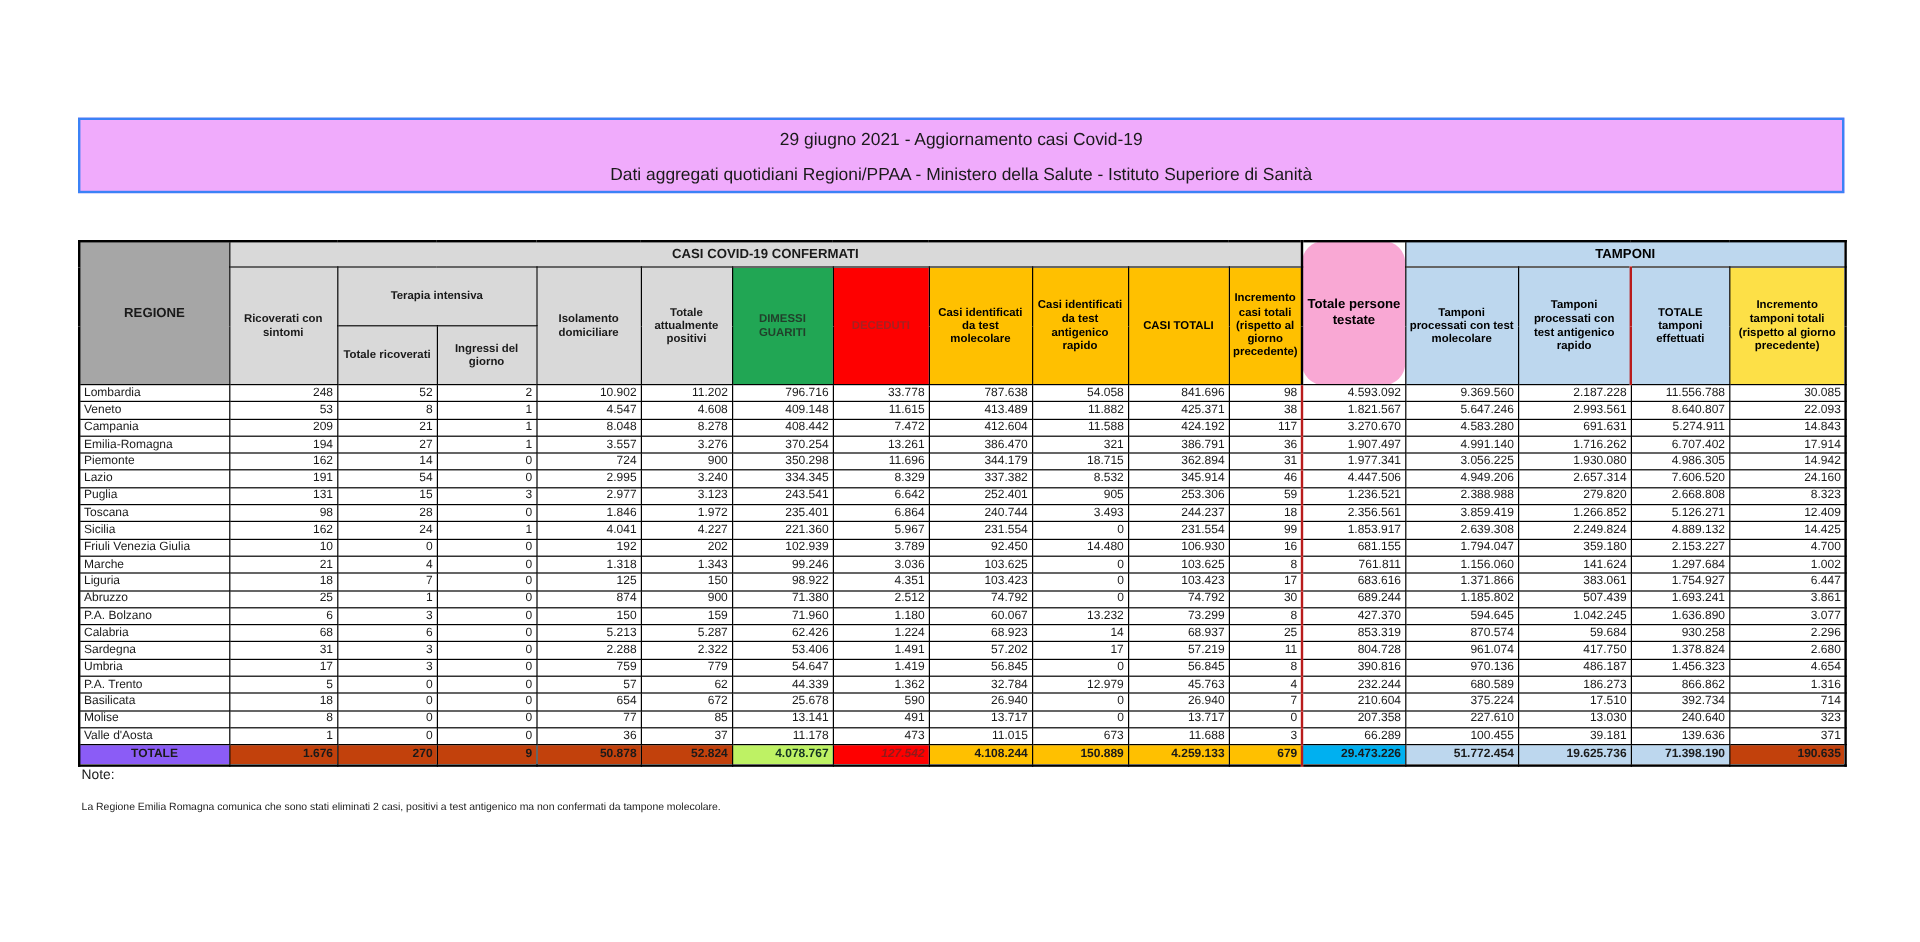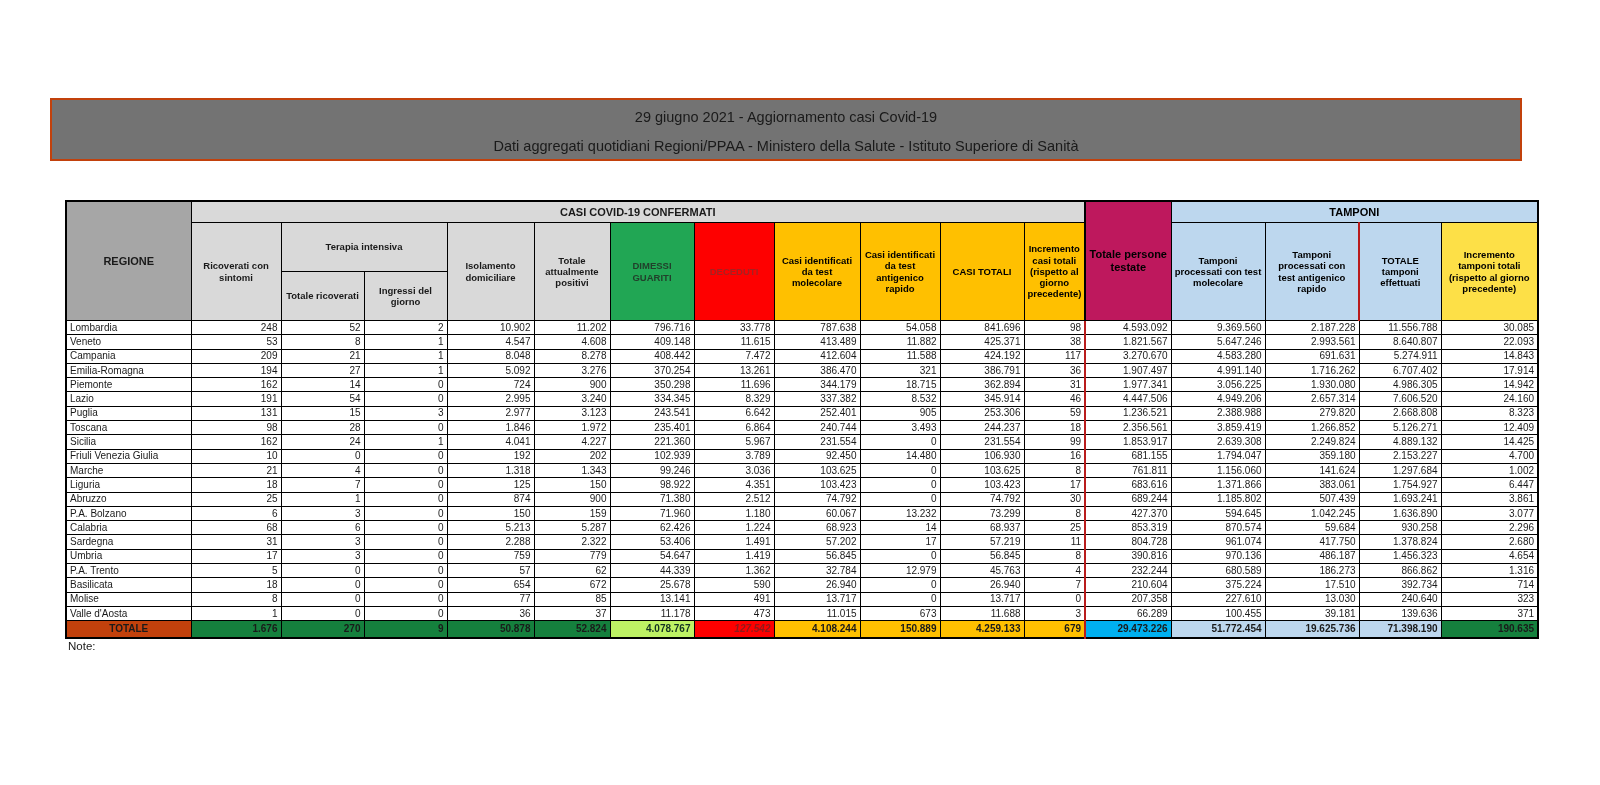--- a/index.html
+++ b/index.html
@@ -4,22 +4,22 @@
 <style>
   html,body { margin:0; padding:0; }
   body {
     width:1600px; height:785px; background:#ffffff;
     font-family:"Liberation Sans", sans-serif; color:#1a1a1a;
     position:relative; overflow:hidden;
   }
 
   
   .title-box {
-    position:absolute; left:50px; top:98px; width:1468px; height:59px;
-    border:2px solid #c2410c; background:#737373; text-align:center;
+    position:absolute; left:65px; top:98px; width:1468px; height:59px;
+    border:2px solid #3b82f6; background:#f0abfc; text-align:center;
   }
   .title-box .l1 { margin-top:9px; font-size:14.5px; }
   .title-box .l2 { margin-top:13px; font-size:14.5px; }
 
   
   table.covid {
     position:absolute; left:65px; top:200px; width:1472px;
     border-collapse:collapse; table-layout:fixed;
     border:2px solid #000;
   }
@@ -33,38 +33,38 @@
   }
   tr.band th { height:20px; font-size:11px; }
   th.regione-hd { background:#a6a6a6; font-size:11px; }
   tr.sub th { height:48px; }
   th.ti-band { height:26px; }
   tr.ti-leaf th { height:48px; }
 
   th.green  { background:#21a654; color:#21402b; }
   th.red    { background:#fe0000; color:#a42222; }
   th.yellow { background:#ffc000; color:#000; }
-  th.cyan   { background:#be185d; color:#000; }
+  th.cyan   { background:#f9a8d4; color:#000;border-radius:18px; }
   th.blue   { background:#bdd7ee; color:#000; }
   th.grayhd { background:#fde047; color:#000;margin-top:24px; }
 
   
   table.covid th:nth-child(13), tbody td:nth-child(13) { border-left:2px solid #b91c1c; }
   thead tr.band th.cyan { border-left:2px solid #000; }
 
   tbody tr { height:14.3px; }
   tbody td {
     font-size:10px; text-align:right; white-space:nowrap; background:#fff;
     line-height:1;
   }
   tbody td:first-child { text-align:left; }
 
   tbody tr.total { height:17px; }
-  tbody tr.total td { font-weight:bold; background:#15803d; }
-  tbody tr.total td:nth-child(1) { background:#c2410c; text-align:center; }
+  tbody tr.total td { font-weight:bold; background:#c2410c; }
+  tbody tr.total td:nth-child(1) { background:#8b5cf6; text-align:center; }
   tbody tr.total td:nth-child(7)  { background:#bef264; color:#133322; }
   tbody tr.total td:nth-child(8)  { background:#fe0000; color:#8f1b1b;font-style:italic; }
   tbody tr.total td:nth-child(9),
   tbody tr.total td:nth-child(10),
   tbody tr.total td:nth-child(11),
   tbody tr.total td:nth-child(12) { background:#ffc000; }
   tbody tr.total td:nth-child(13) { background:#00b0f0; }
   tbody tr.total td:nth-child(14),
   tbody tr.total td:nth-child(15),
   tbody tr.total td:nth-child(16) { background:#bdd7ee; }
@@ -186,21 +186,21 @@
         <td>4.583.280</td>
         <td>691.631</td>
         <td>5.274.911</td>
         <td>14.843</td>
       </tr>
       <tr>
         <td>Emilia-Romagna</td>
         <td>194</td>
         <td>27</td>
         <td>1</td>
-        <td>5.092</td>
+        <td>3.557</td>
         <td>3.276</td>
         <td>370.254</td>
         <td>13.261</td>
         <td>386.470</td>
         <td>321</td>
         <td>386.791</td>
         <td>36</td>
         <td>1.907.497</td>
         <td>4.991.140</td>
         <td>1.716.262</td>
@@ -547,13 +547,14 @@
         <td>51.772.454</td>
         <td>19.625.736</td>
         <td>71.398.190</td>
         <td>190.635</td>
       </tr>
     </tbody>
 </table>
 
 <div class="notes">
   <div class="note-title">Note:</div>
+  <div class="note-line">La Regione Emilia Romagna comunica che sono stati eliminati 2 casi, positivi a test antigenico ma non confermati da tampone molecolare.</div>
 </div>
 
 </body></html>

